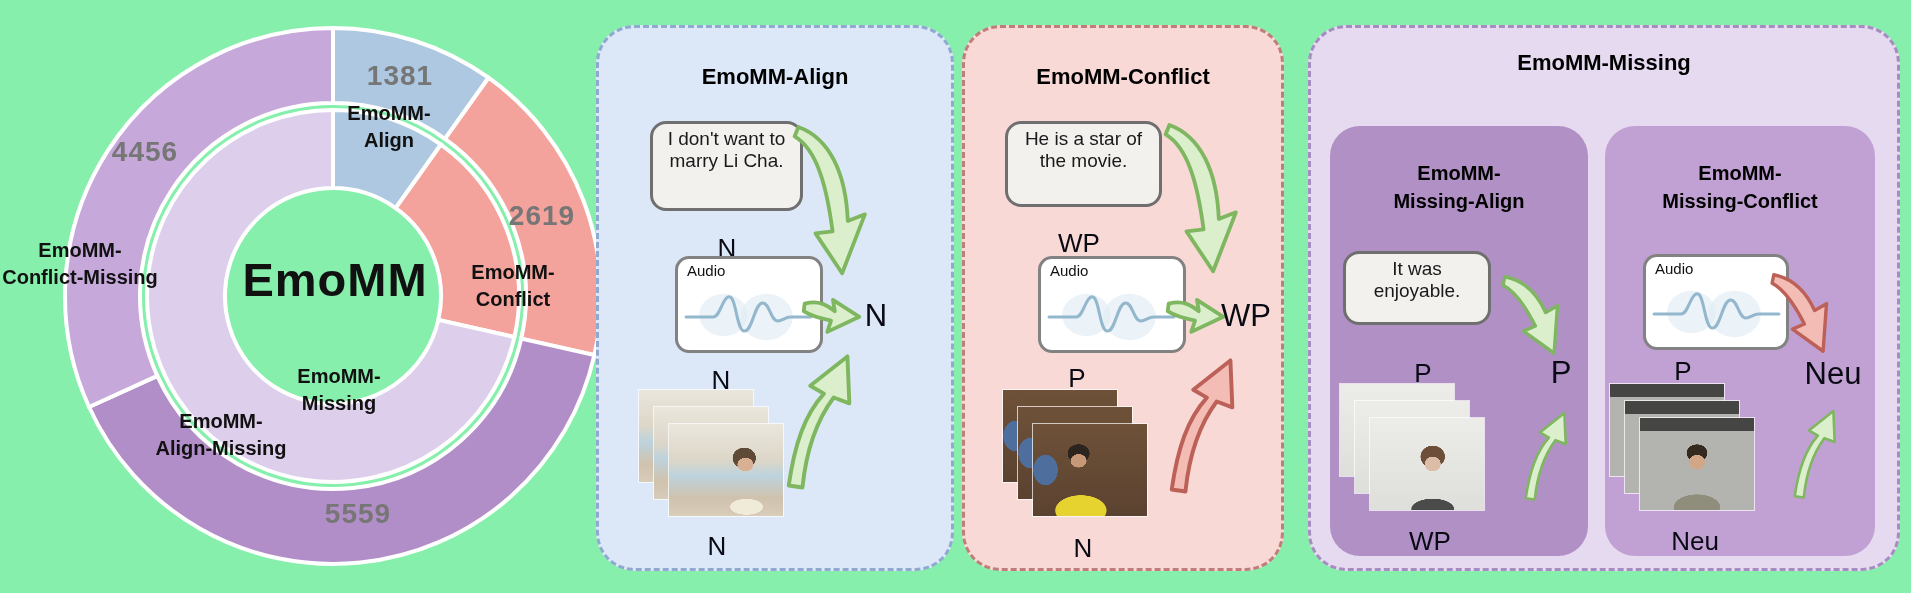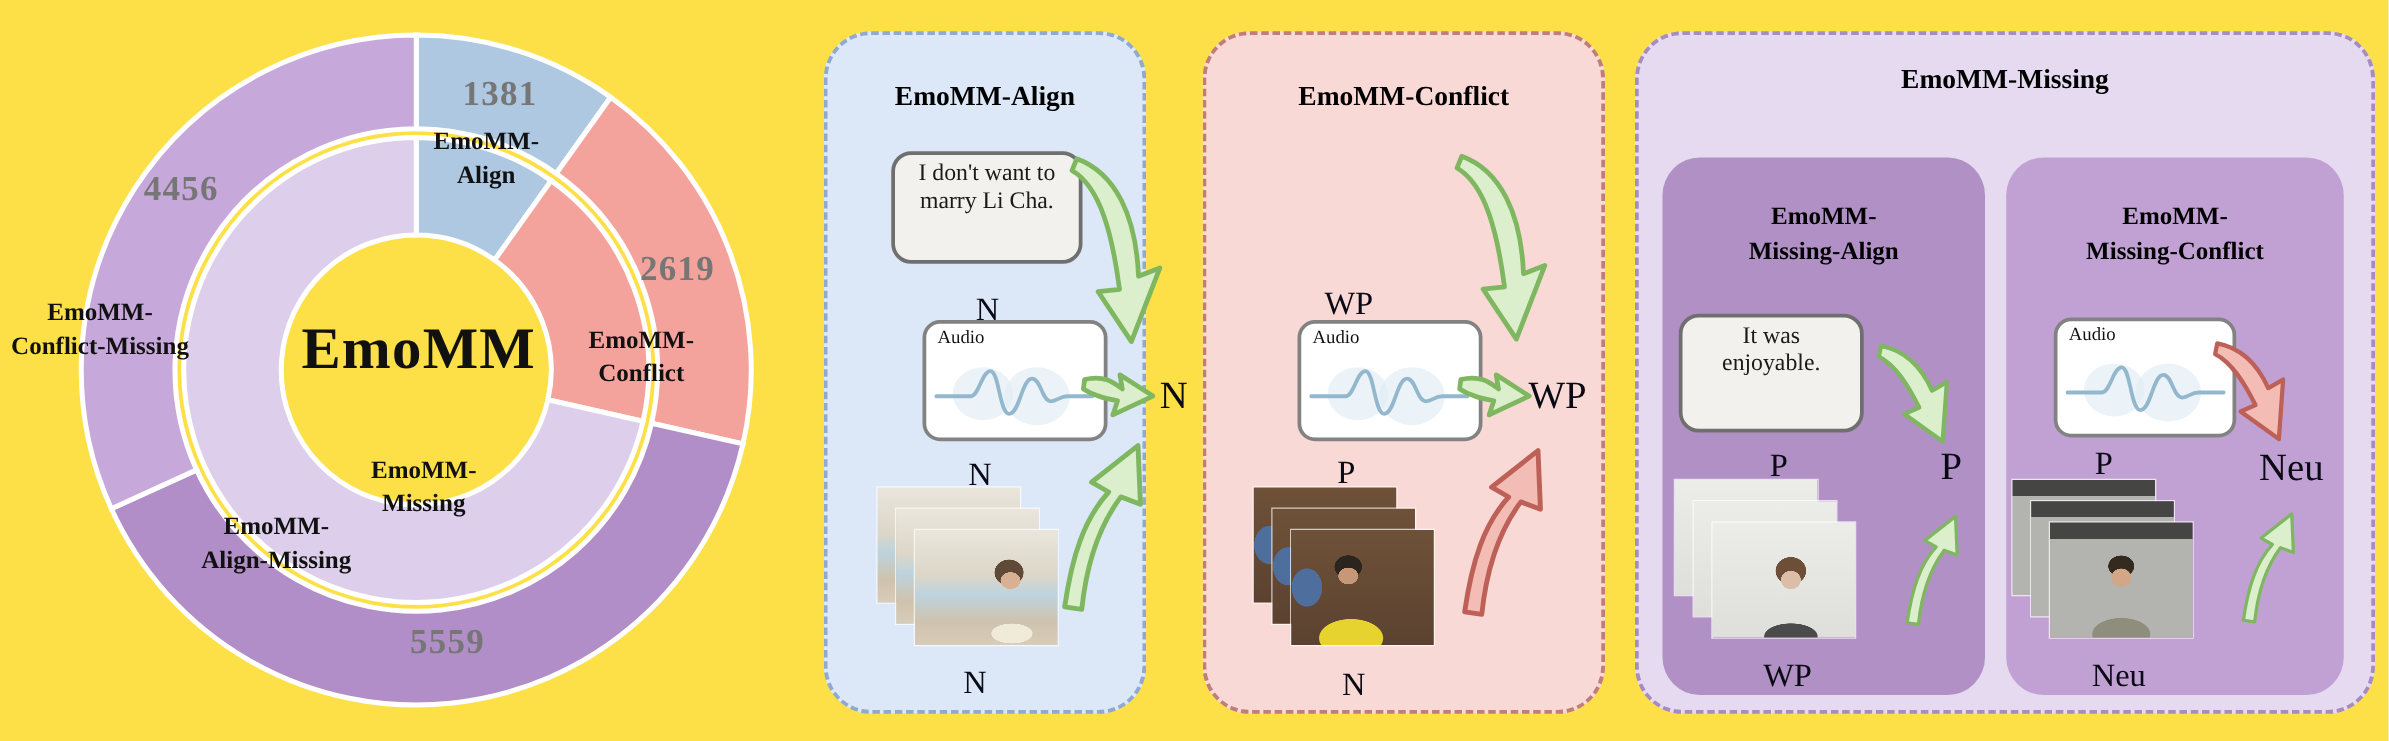--- a/index.html
+++ b/index.html
@@ -1,17 +1,17 @@
 <!DOCTYPE html>
 <html style="--green-fill: #dcefcd; --green-stroke: #7fb660; --red-fill: #f3bcb4; --red-stroke: #bc6058; --value-text: #767676; --panel-align-bg: #dce8f8; --panel-align-border: #8fa9d0; --panel-conflict-bg: #f9d9d5; --panel-conflict-border: #c07d7a; --panel-missing-bg: #e6daf0; --panel-missing-border: #a78cc1; --subpanel-align-bg: #b190c5; --subpanel-conflict-bg: #c1a1d3; --wave-stroke: #93b7cd; --box-border: #6f6f6f;"><head>
 <meta charset="utf-8">
 <style>
   html,body{margin:0;padding:0;background:#ffffff;}
-  #root{position:relative;width:1911px;height:593px;background:#fde047;overflow:hidden;
-        font-family:Liberation Serif, serif;}
+  #root{position:relative;width:1911px;height:593px;background:#86efac;overflow:hidden;
+        font-family:Liberation Sans, sans-serif;}
 
   
   .donut-wrap{position:absolute;left:0;top:0;width:615px;height:593px;}
   .donut-wrap svg{position:absolute;left:0;top:0;}
   .dlabel{position:absolute;transform:translate(-50%,-50%);text-align:center;
           font-weight:bold;color:#111;white-space:nowrap;}
   .dlabel.lines{font-size:20px;line-height:27px;}
   .dlabel.value{font-size:28px;color:var(--value-text);letter-spacing:1px;}
   .dlabel.center-title{font-size:47px;letter-spacing:1px;margin-top:16px;}
 
@@ -113,21 +113,21 @@
 
     <div class="dlabel lines" style="left:221px;top:435px">
       <div>EmoMM-</div>
       <div>Align-Missing</div>
     </div>
     <div class="dlabel value" style="left:358px;top:514px">5559</div>
 
     <div class="dlabel center-title" style="left:335px;top:263px">EmoMM</div>
   </div>
 
-  <div class="panel panel-align" style="left:659px;top:25px;width:258px;height:546px">
+  <div class="panel panel-align" style="left:596px;top:25px;width:358px;height:546px">
     <div class="panel-title">EmoMM-Align</div>
 
     <div class="tbox" style="left:51px;top:93px;width:153px;height:90px">
       <span>I don't want to marry Li Cha.</span>
     </div>
     <div class="mlabel" style="left:128px;top:205px">N</div>
 
     <div class="audio-box" style="left:49px;top:228px;width:148px;height:97px">
       <span class="audio-tag">Audio</span>
       <svg width="141" height="62" viewBox="0 0 140 60">
@@ -153,20 +153,23 @@
     </svg>
     <svg class="arrow arrow-green" style="left:178px;top:318px" width="88" height="148" viewBox="0 0 90 150">
       <path d="M12,142 C18,100 28,70 48,48 L34,40 L72,10 L74,58 L58,52 C40,76 30,105 26,144 Z"></path>
     </svg>
     <div class="result" style="left:277px;top:288px">N</div>
   </div>
 
   <div class="panel panel-conflict" style="left:962px;top:25px;width:322px;height:546px">
     <div class="panel-title">EmoMM-Conflict</div>
 
+    <div class="tbox" style="left:40px;top:93px;width:157px;height:86px">
+      <span>He is a star of the movie.</span>
+    </div>
     <div class="mlabel" style="left:114px;top:200px">WP</div>
 
     <div class="audio-box" style="left:46px;top:228px;width:148px;height:97px">
       <span class="audio-tag">Audio</span>
       <svg width="141" height="62" viewBox="0 0 140 60">
         <ellipse cx="45" cy="28" rx="24" ry="21" fill="#dce9f2" opacity="0.55"></ellipse>
         <ellipse cx="88" cy="30" rx="26" ry="23" fill="#dce9f2" opacity="0.55"></ellipse>
         <path d="M8,30 L35,30 C42,30 44,10 51,10 C58,10 58,44 66,44 C74,44 76,16 84,16 C91,16 92,34 99,34 C104,34 106,30 112,30 L132,30" fill="none" stroke="#93b7cd" stroke-width="3" stroke-linecap="round"></path>
       </svg>
     </div>
@@ -192,21 +195,21 @@
   </div>
 
   <div class="panel panel-missing" style="left:1308px;top:25px;width:592px;height:546px">
     <div class="panel-title" style="top:22px">EmoMM-Missing</div>
 
     <div class="subpanel sub-a" style="left:19px;top:98px;width:258px;height:430px">
       <div class="sub-title">
         <div>EmoMM-</div>
         <div>Missing-Align</div>
       </div>
-      <div class="tbox" style="left:13px;top:125px;width:148px;height:95px">
+      <div class="tbox" style="left:13px;top:125px;width:148px;height:74px">
         <span>It was enjoyable.</span>
       </div>
       <div class="mlabel" style="left:93px;top:232px">P</div>
 
       <div class="vstack scene-woman" style="left:10px;top:258px;width:146px;height:128px">
         <div class="vframe f1"></div>
         <div class="vframe f2"></div>
         <div class="vframe f3"></div>
       </div>
       <div class="mlabel" style="left:100px;top:400px">WP</div>

